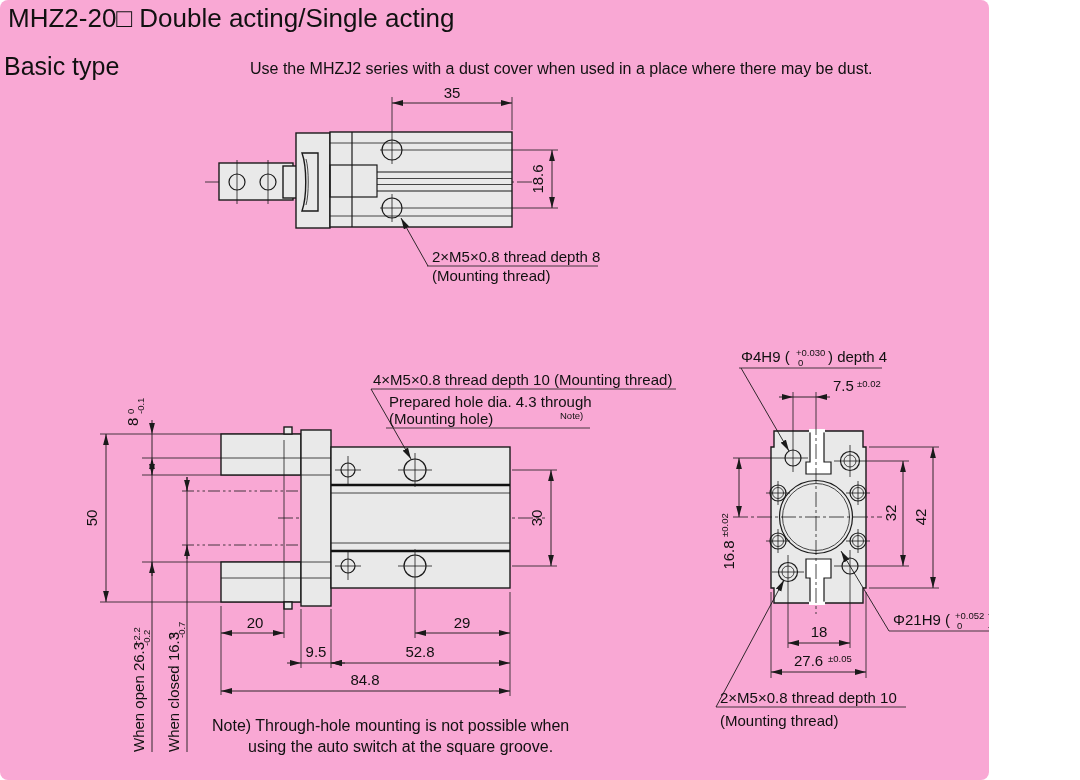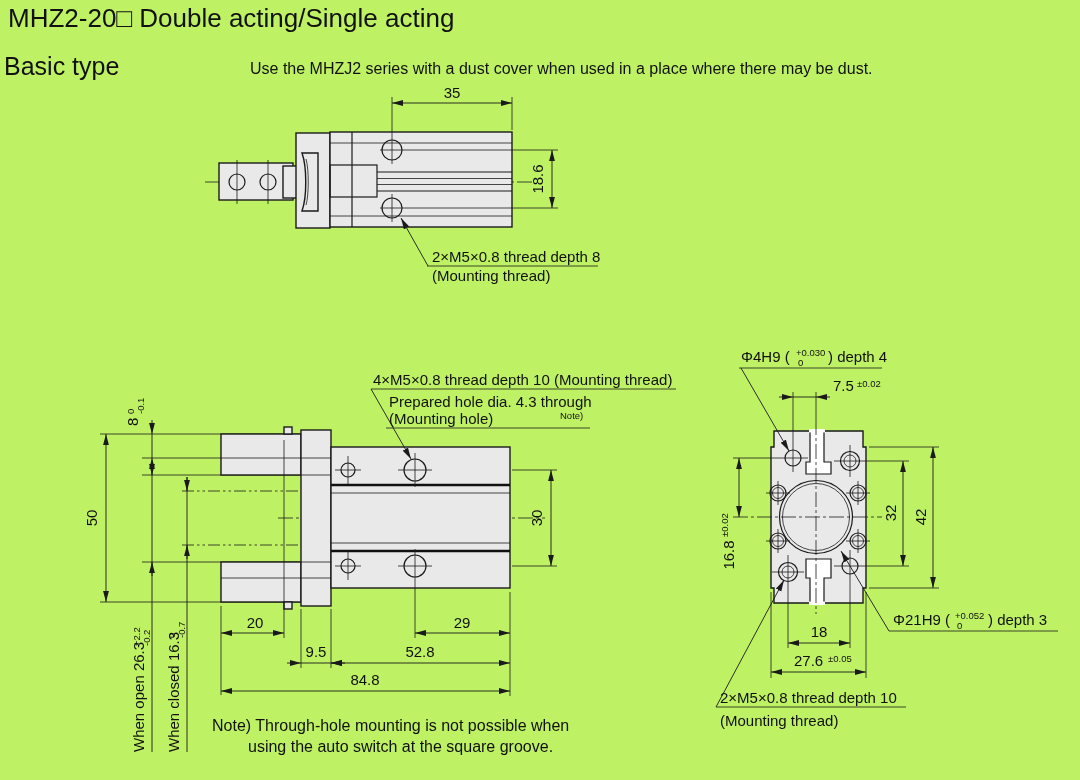--- a/index.html
+++ b/index.html
@@ -1,16 +1,16 @@
 <!DOCTYPE html>
 <html><head>
 <meta charset="utf-8">
 <style>
   html,body { margin:0; padding:0; background:#ffffff; }
-  .page { position:relative; width:1080px; height:780px; background:#bef264; overflow:hidden; }
+  .page { position:relative; width:989px; height:780px; background:#f9a8d4; overflow:hidden;border-radius:8px; }
   svg text { font-family:"Liberation Sans", sans-serif; fill:#111; }
   .title { font-size:26px; }
   .sub   { font-size:25px; }
   .dn    { font-size:16px; }
   .t     { font-size:15px; }
   .ts    { font-size:9.5px; }
   .note  { font-size:16px; }
   .mid   { text-anchor:middle; }
   .fillp { fill:#e9e9e9; stroke:#1a1a1a; stroke-width:1.4; stroke-linejoin:miter; }
   .wfill { fill:#ffffff; stroke:#1a1a1a; stroke-width:1.2; }

